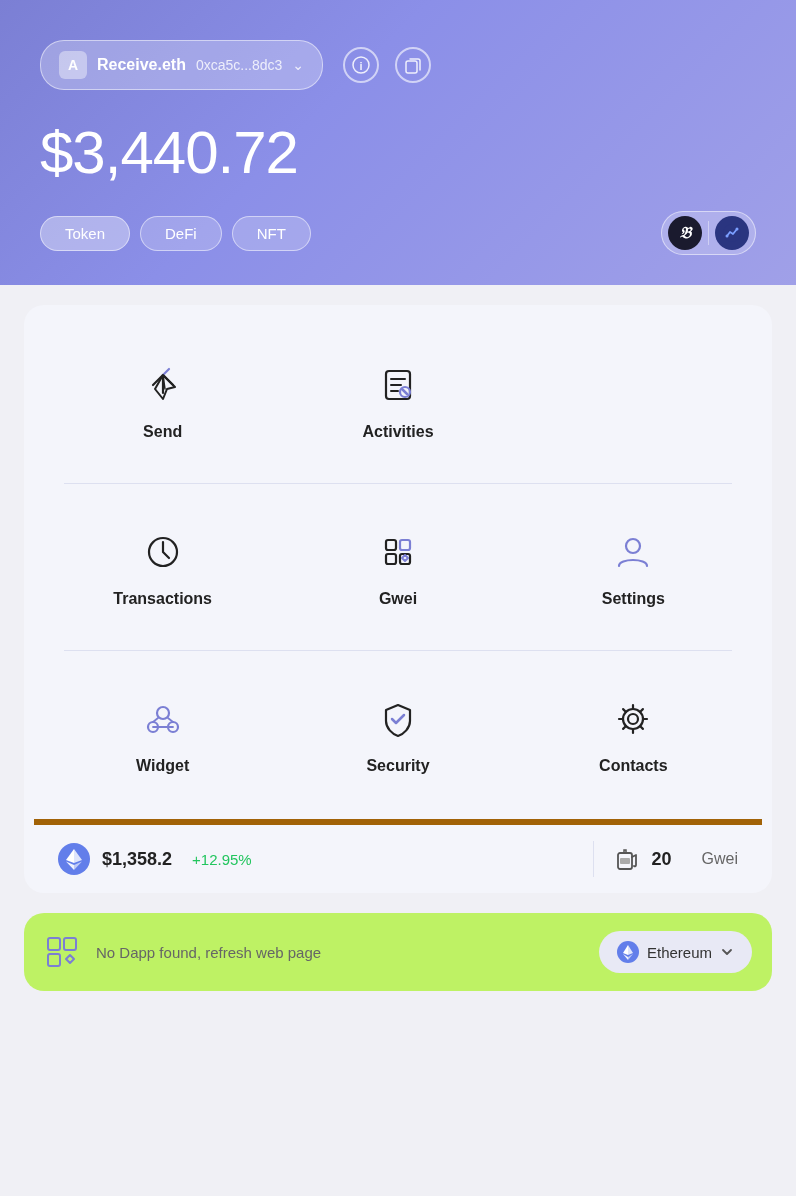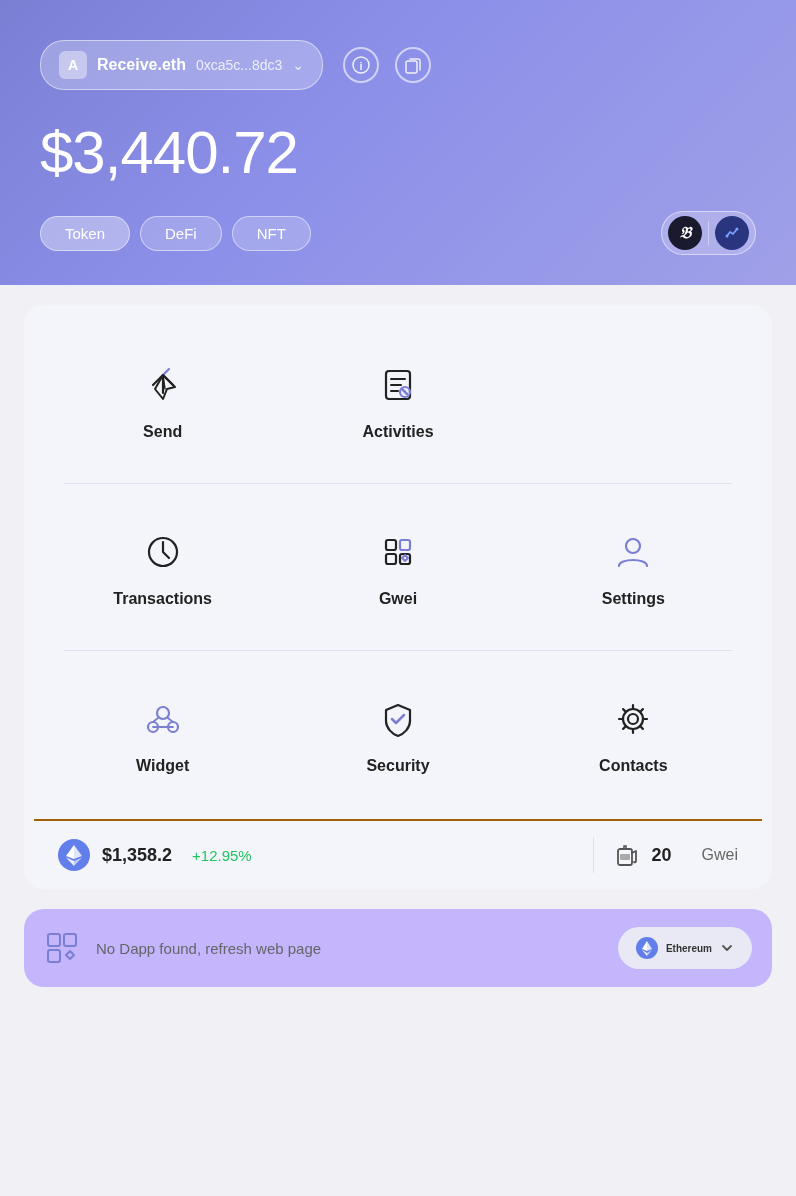--- a/index.html
+++ b/index.html
@@ -189,21 +189,21 @@
       grid-column: 1 / -1;
       height: 1px;
       background: #dde0f0;
       margin: 0 10px;
     }
 
     
     .ticker-row {
       display: flex;
       align-items: center;
-      border-top: 2px solid #a16207;
+      border-top: 6px solid #a16207;
       padding: 16px 24px;
       gap: 0;
     }
 
     .ticker-left {
       display: flex;
       align-items: center;
       gap: 12px;
       flex: 1;
     }
@@ -245,21 +245,21 @@
     }
 
     .gas-unit {
       font-size: 16px;
       color: #666;
       margin-left: 20px;
     }
 
     
     .dapp-bar {
-      background: #c4b5fd;
+      background: #bef264;
       border-radius: 20px;
       margin: 8px 24px 24px 24px;
       padding: 18px 20px;
       display: flex;
       align-items: center;
       gap: 16px;
     }
 
     .dapp-bar-text {
       color: #666;
@@ -271,22 +271,22 @@
       background: #e8e9f5;
       border-radius: 24px;
       padding: 10px 18px;
       display: flex;
       align-items: center;
       gap: 8px;
       cursor: pointer;
     }
 
     .network-name {
-      font-size: 10px;
-      font-weight: 700;
+      font-size: 15px;
+      font-weight: 400;
       color: #333;
     }
 
     
     svg {
       display: block;
     }
   </style>
 </head>
 <body>

